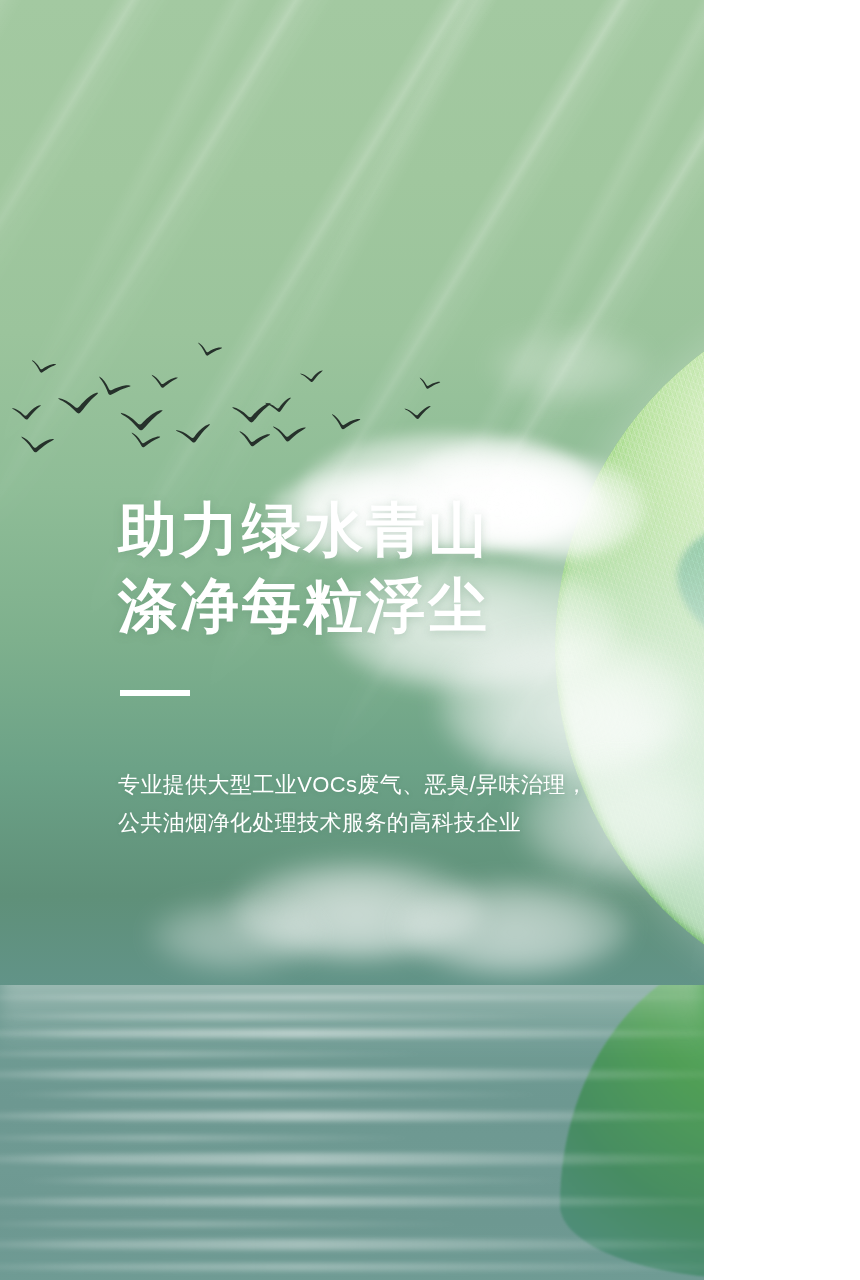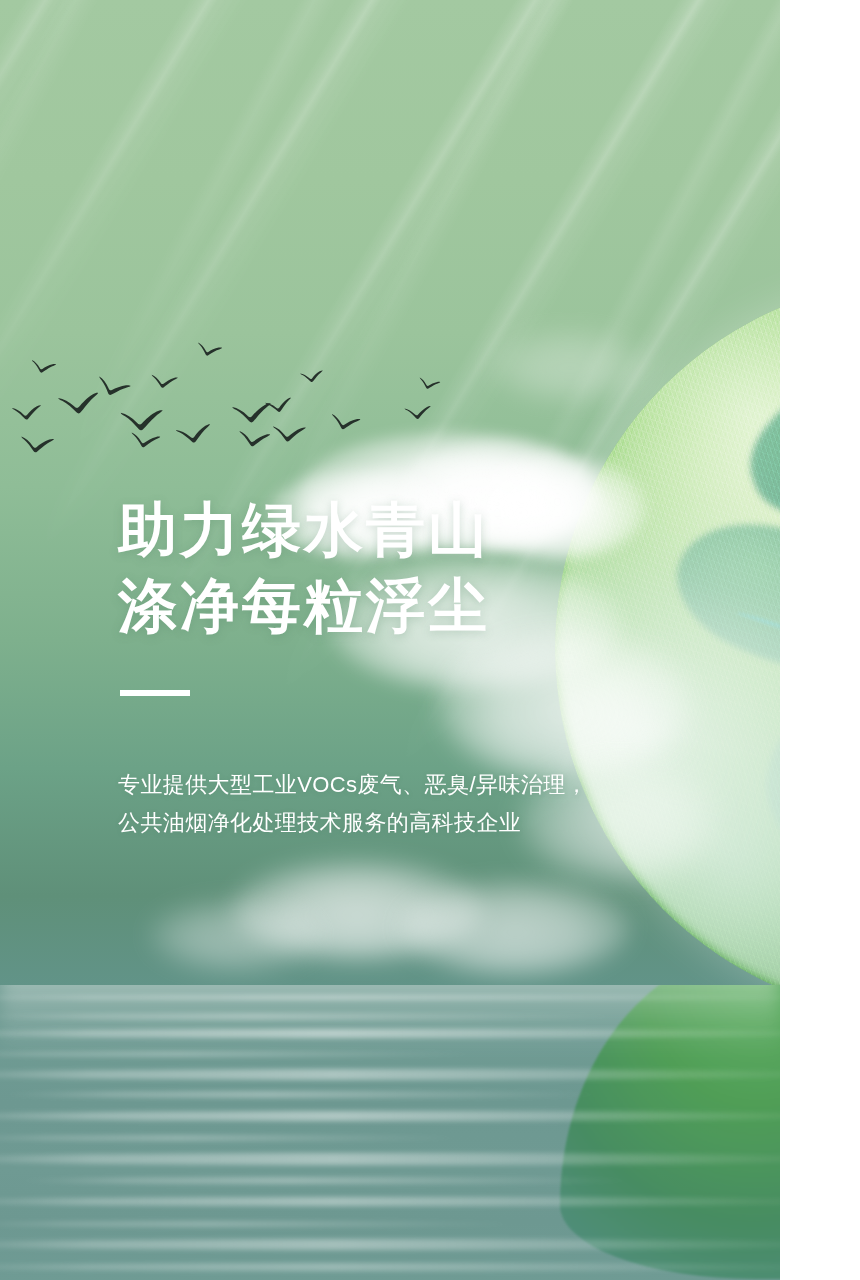--- a/index.html
+++ b/index.html
@@ -2,21 +2,21 @@
 <html><head>
 <meta charset="utf-8">
 <style>
   html, body {
     margin: 0;
     padding: 0;
     background: #ffffff;
   }
   #poster {
     position: relative;
-    width: 780px;
+    width: 704px;
     height: 1280px;
     overflow: hidden;
     font-family: "Liberation Sans", "DejaVu Sans", sans-serif;
     background: #9cc69b;
   }
 
   
   .sky {
     position: absolute;
     inset: 0;

